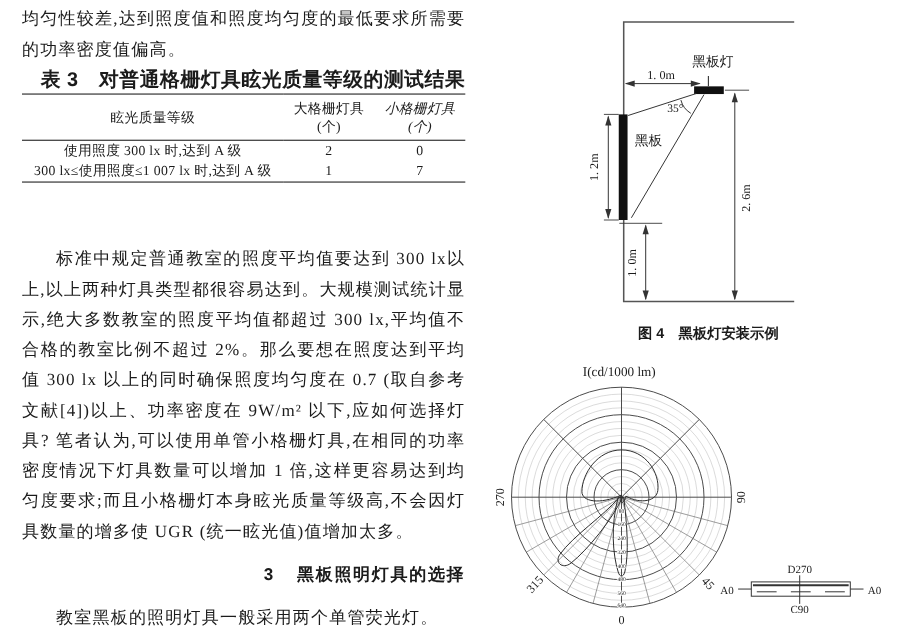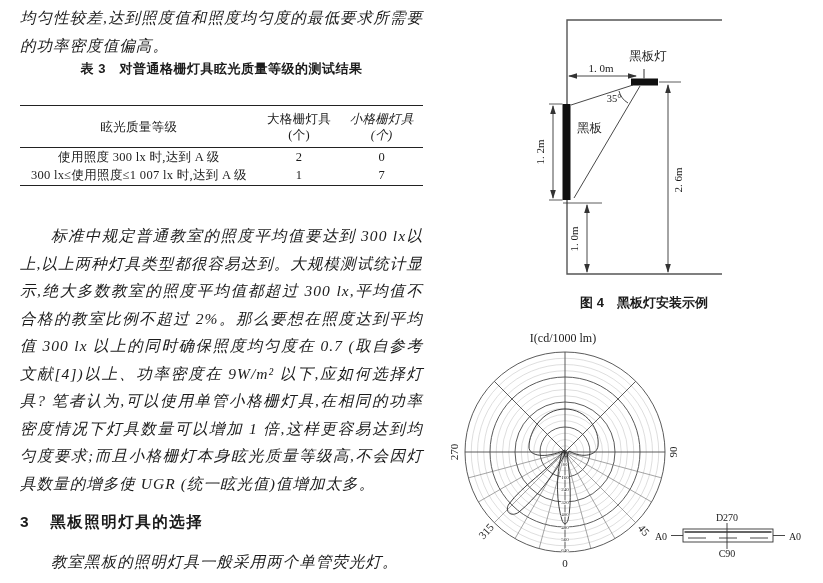--- a/index.html
+++ b/index.html
@@ -6,43 +6,43 @@
   body{
     width:823px;height:583px;position:relative;overflow:hidden;
     background:#ffffff;color:#1b1b1b;
     font-family:"Liberation Serif","DejaVu Serif",serif;
   }
   .abs{position:absolute;}
   
   .leftblock{left:20px;width:403px;}
   .body-text{
     margin:0;font-size:15.5px;line-height:27.5px;
-    text-align:justify;letter-spacing:1.05px;font-style:italic;
+    text-align:justify;letter-spacing:1.05px;
   }
   .indent{text-indent:2em;}
   .tbl-title{
-    top:60px;text-align:center;font-weight:bold;font-size:13px;
+    top:60px;text-align:right;font-weight:bold;font-size:18px;
     font-family:"Liberation Sans","DejaVu Sans",sans-serif;letter-spacing:.5px;
   }
   table.data-table{
     top:85px;border-collapse:collapse;width:403px;
     font-size:12.5px;letter-spacing:.3px;
-    border-top:1.6px solid #222;border-bottom:1.6px solid #222;margin-top:20px;
+    border-top:1.6px solid #222;border-bottom:1.6px solid #222;
   }
   table.data-table th{
     font-weight:normal;border-bottom:1px solid #222;
     padding:5px 0 3px 0;line-height:1.3;vertical-align:middle;text-align:center;
   }
   table.data-table td{
     text-align:center;height:18.5px;padding:0;line-height:18.5px;white-space:nowrap;
   }
   .colq{width:59%;} .colb{width:20.5%;} .cols{width:20.5%;font-style:italic;}
   .section-heading{
     top:512px;font-family:"Liberation Sans","DejaVu Sans",sans-serif;
-    font-weight:bold;font-size:15.5px;letter-spacing:1.5px;
+    font-weight:bold;font-size:15.5px;letter-spacing:1.5px;text-align:right;
   }
   .section-heading .num{margin-right:1.4em;letter-spacing:0;}
   
   svg text{
     font-family:"Liberation Serif","DejaVu Serif",serif;
     fill:#1b1b1b;paint-order:stroke;stroke:#ffffff;stroke-width:0;
   }
   svg text.halo{stroke-width:1.4;}
   .fig-caption{
     font-family:"Liberation Sans","DejaVu Sans",sans-serif;font-weight:bold;

